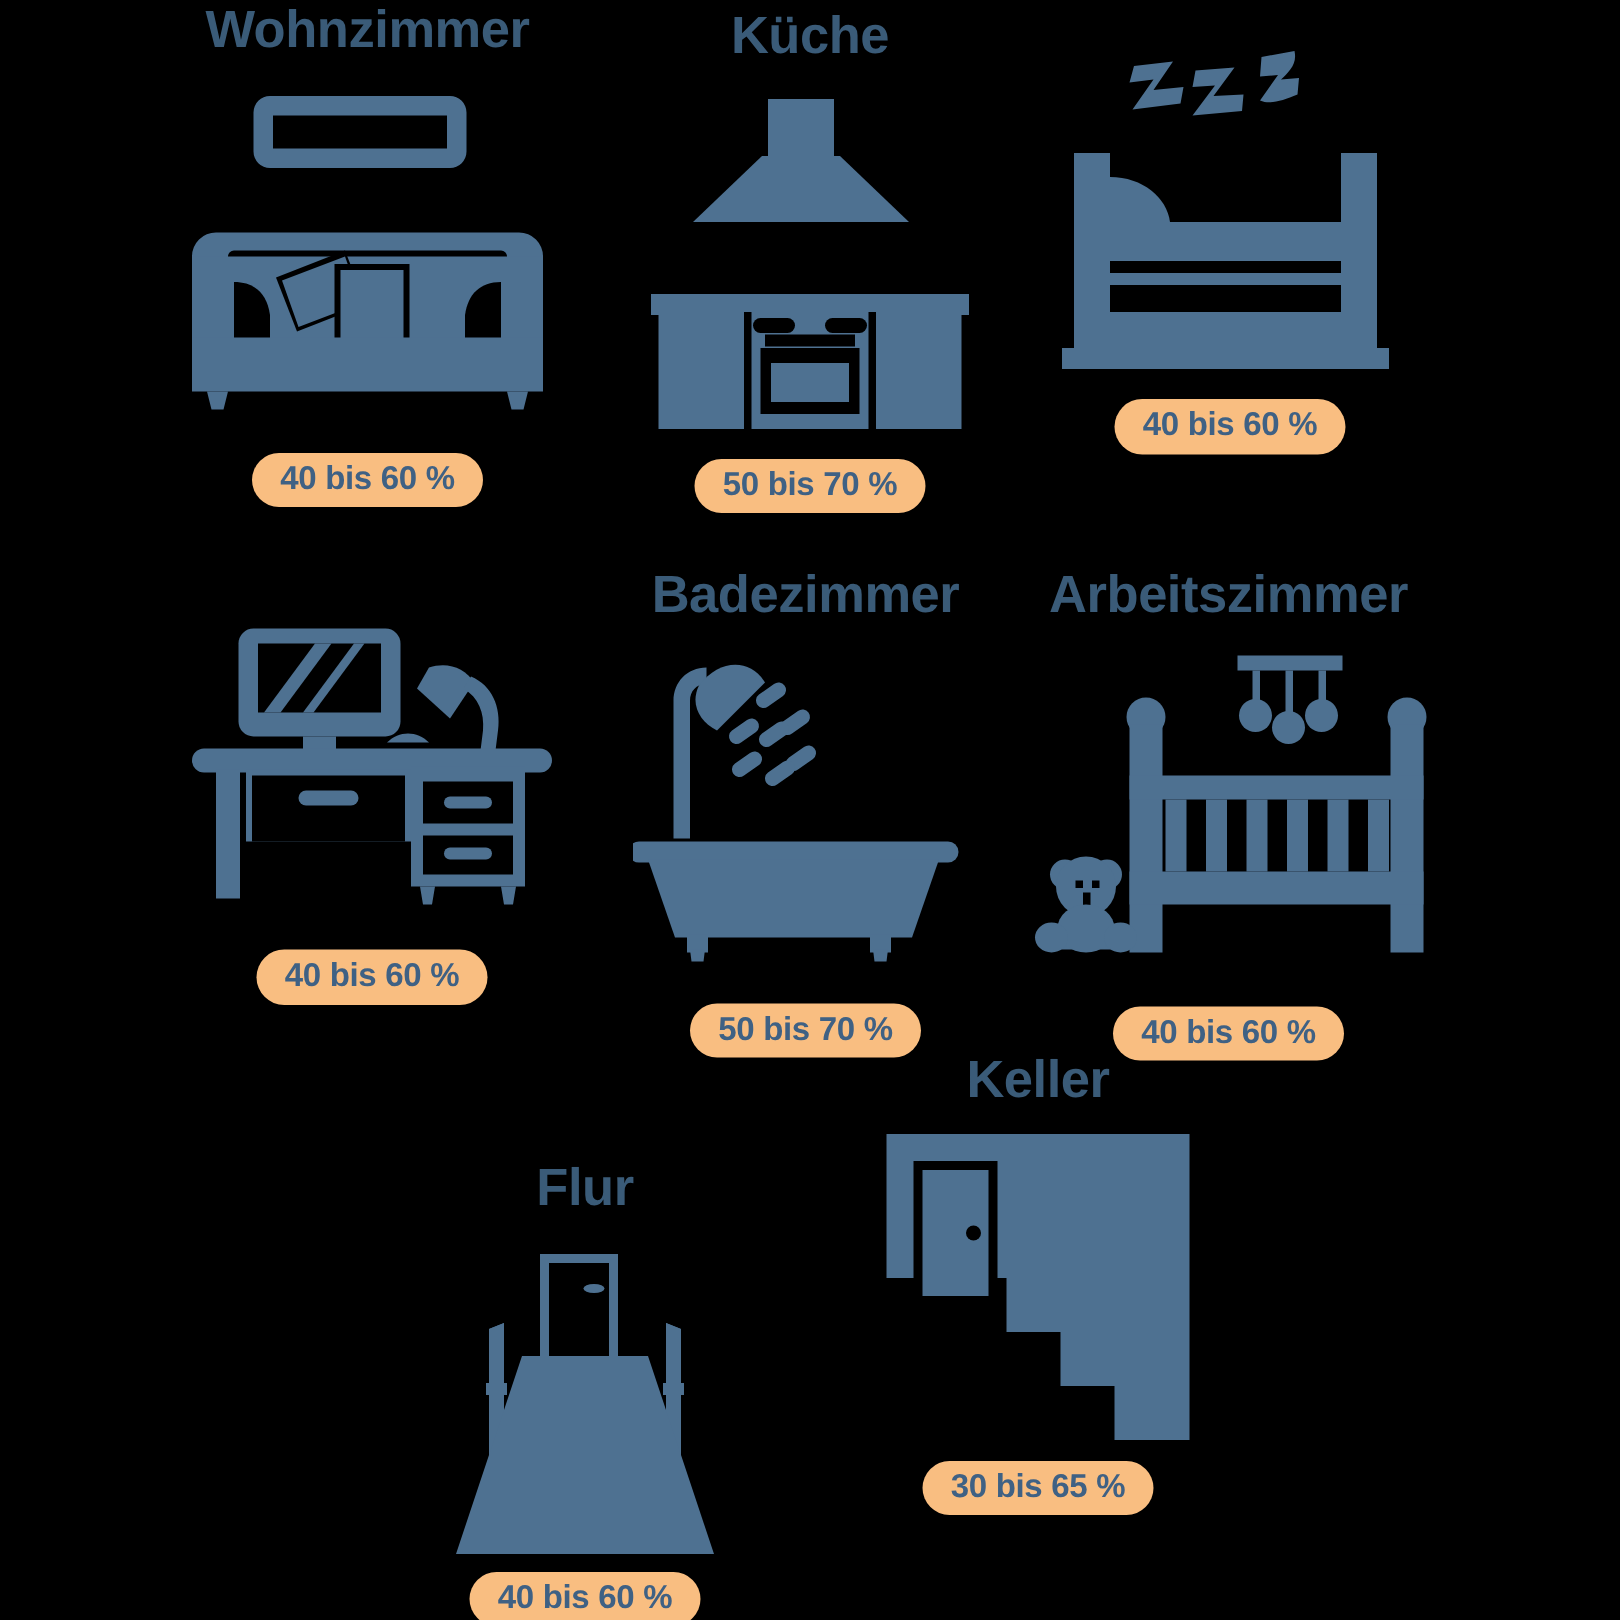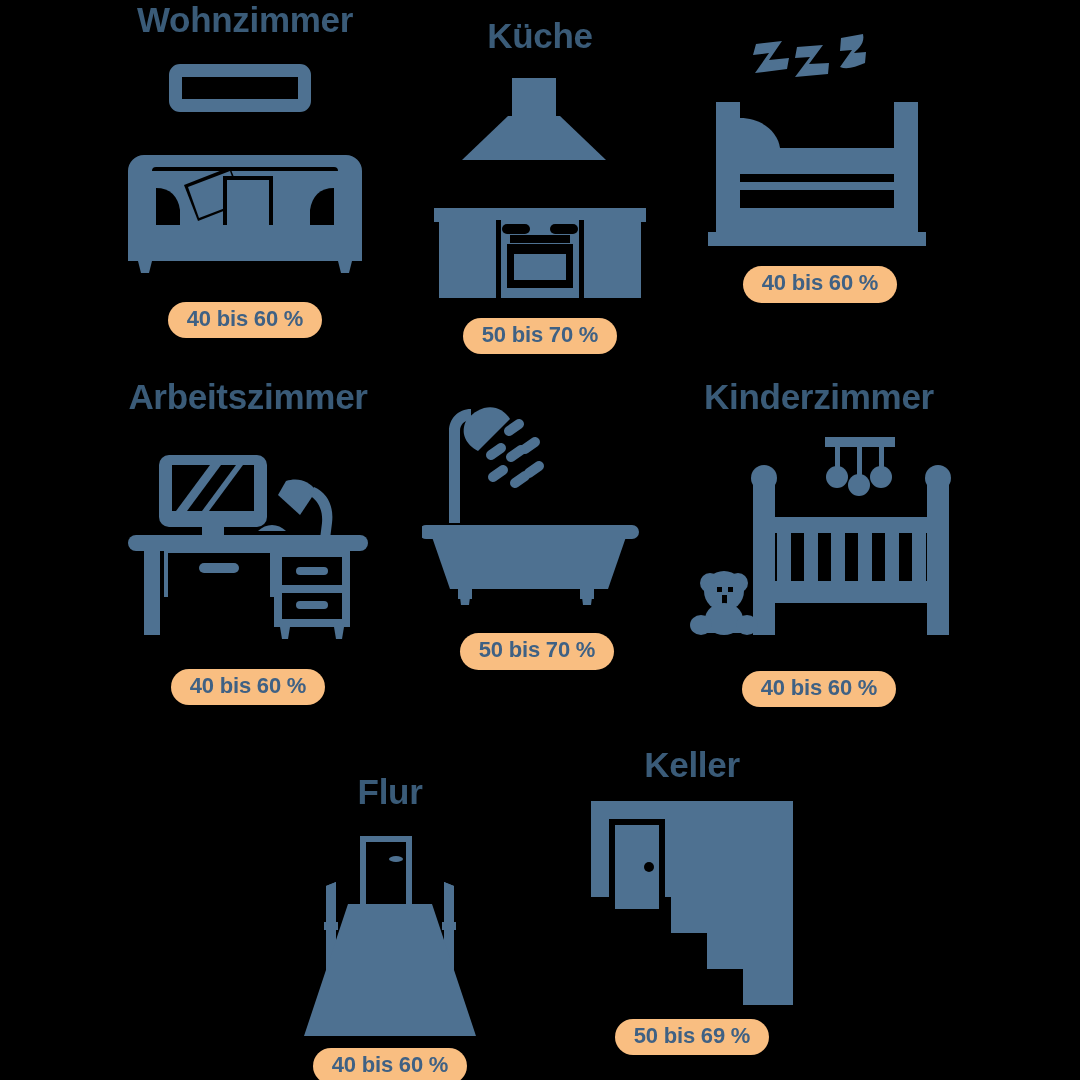--- a/index.html
+++ b/index.html
@@ -49,29 +49,29 @@
     font-weight: 700;
     border-radius: 19px;
     padding: 5px 19px 7px 19px;
     white-space: nowrap;
     line-height: 1.12;
     letter-spacing: -0.2px;
   }
 
   
   #room-wohnzimmer { left: 98px;  top: 2px;   width: 294px; }
-  #room-kueche     { left: 415px; top: 18px;   width: 250px; }
+  #room-kueche     { left: 415px; top: 6px;   width: 250px; }
   #room-schlafzimmer { left: 690px; top: 2px; width: 260px; }
   
   #room-arbeitszimmer { left: 110px; top: 379px; width: 276px; }
   #room-badezimmer    { left: 412px; top: 379px; width: 250px; }
   #room-kinderzimmer  { left: 680px; top: 379px; width: 278px; }
   
   #room-flur   { left: 270px; top: 774px; width: 240px; }
-  #room-keller { left: 570px; top: 747px; width: 244px; }
+  #room-keller { left: 570px; top: 702px; width: 244px; }
   .gap-10 { height: 10px; }
   .gap-12 { height: 12px; }
   .gap-14 { height: 14px; }
   .gap-18 { height: 18px; }
   .gap-20 { height: 20px; }
 </style>
 </head>
 <body>
 
 <div class="board">
@@ -167,21 +167,20 @@
 
           <path d="M0 216 h218 v14 h-218 z"></path>
         </g>
       </svg>
     </div>
     <div class="gap-18"></div>
     <div class="badge">40 bis 60 %</div>
   </div>
 
   <div class="room" id="room-arbeitszimmer">
-    <div class="room-title">Arbeitszimmer</div>
     <div class="gap-20"></div>
     <div class="icon-wrap">
       <svg width="240" height="216" viewBox="0 0 240 216" aria-hidden="true">
         <g fill="#4E7191">
 
           <path d="M41 20 h88 a10 10 0 0 1 10 10 v52 a10 10 0 0 1 -10 10 h-88 a10 10 0 0 1 -10 -10 v-52 a10 10 0 0 1 10 -10 z"></path>
 
           <path d="M44 30 h82 v46 h-82 z" fill="#000000"></path>
 
           <path d="M48 76 l34 -46 h11 l-34 46 z"></path>
@@ -212,20 +211,21 @@
           <path d="M152 192 h10 l-2 12 h-6 z"></path>
           <path d="M206 192 h10 l-2 12 h-6 z"></path>
         </g>
       </svg>
     </div>
     <div class="gap-18"></div>
     <div class="badge">40 bis 60 %</div>
   </div>
 
   <div class="room" id="room-badezimmer">
+    <div class="room-title">Badezimmer</div>
     <div class="gap-20"></div>
     <div class="icon-wrap">
       <svg width="230" height="216" viewBox="0 0 230 216" aria-hidden="true">
         <g fill="#4E7191">
 
           <path d="M27 124 v-92 c0 -12 9 -22 22 -22 v11 c-7 0 -11 5 -11 11 v92 z"></path>
 
           <path d="M44 22 c14 -18 34 -18 44 -2 l-32 32 c-12 -6 -18 -18 -12 -30 z"></path>
 
           <g>
@@ -247,21 +247,21 @@
           <path d="M158 188 h14 v12 h-14 z"></path>
           <path d="M160 198 h10 l-1 8 h-8 z"></path>
         </g>
       </svg>
     </div>
     <div class="gap-18"></div>
     <div class="badge">50 bis 70 %</div>
   </div>
 
   <div class="room" id="room-kinderzimmer">
-    <div class="room-title">Kinderzimmer</div>
+    <div class="room-title">Arbeitszimmer</div>
     <div class="gap-20"></div>
     <div class="icon-wrap">
       <svg width="268" height="218" viewBox="0 0 268 218" aria-hidden="true">
         <g fill="#4E7191">
 
           <path d="M140 2 h70 v10 h-70 z"></path>
 
           <path d="M150 12 h5 v22 h-5 z"></path>
           <path name="s2" d="M172 12 h5 v30 h-5 z"></path>
           <path d="M194 12 h5 v22 h-5 z"></path>
@@ -343,16 +343,16 @@
 
           <path d="M24 24 h56 v90 h-56 z" fill="#000000"></path>
 
           <path d="M30 30 h44 v84 h-44 z"></path>
 
           <circle cx="64" cy="72" r="5" fill="#000000"></circle>
         </g>
       </svg>
     </div>
     <div class="gap-10"></div>
-    <div class="badge">50 bis 69 %</div>
+    <div class="badge">30 bis 65 %</div>
   </div>
 
 </div>
 
 </body></html>

